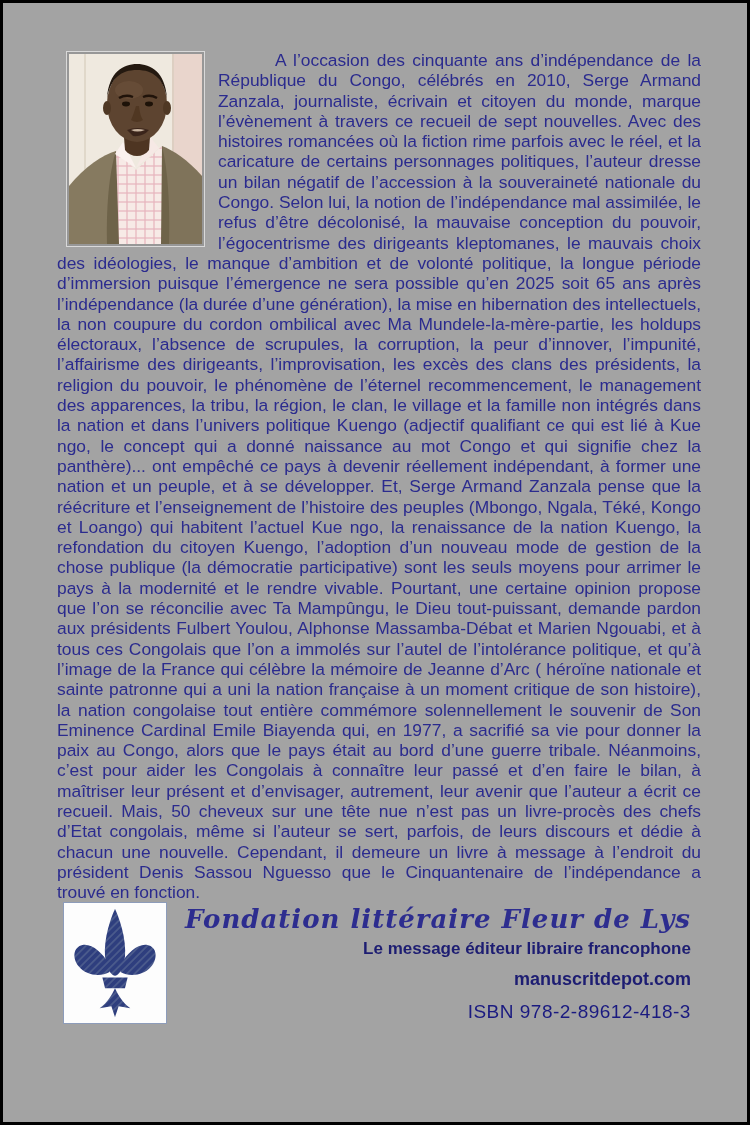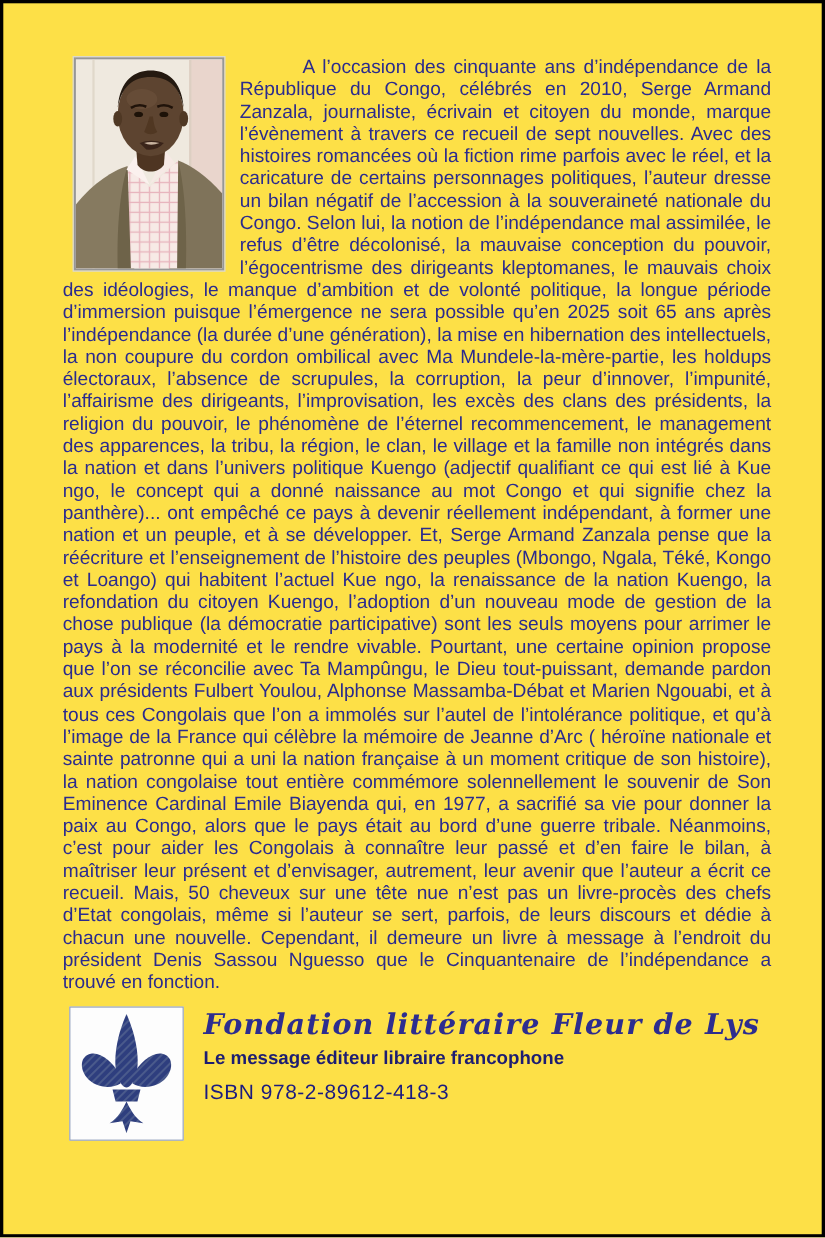--- a/index.html
+++ b/index.html
@@ -1,20 +1,20 @@
 <!DOCTYPE html>
 <html><head>
 <meta charset="utf-8">
 <style>
   html, body { margin:0; padding:0; background:#ffffff; }
   .page {
     width:750px; height:1125px;
     box-sizing:border-box;
     border:3px solid #000000;
-    background:#fde047;
+    background:#a3a3a3;
     font-family:"Liberation Sans", sans-serif;
     overflow:hidden;
     position:relative;
   }
   .content { padding:47px 46px 0 54px; }
 
   
   .photo-frame {
     float:left;
     width:133px; height:190px;
@@ -29,21 +29,21 @@
   .synopsis {
     margin:0;
     font-size:17.4px;
     line-height:20.3px;
     color:#2b2b8e;
     text-align:justify;
     text-indent:57px;
   }
 
   
-  .publisher { display:flex; margin-top:13px; margin-left:6px; align-items:flex-start; }
+  .publisher { display:flex; margin-left:6px; align-items:flex-start;text-align:right; }
   .logo-frame {
     width:102px; height:120px;
     border:1px solid #8d9cba;
     background:#fdfdfd;
     display:flex; align-items:center; justify-content:center;
     flex:0 0 auto;
   }
   .pub-text { margin-left:18px; padding-top:2px; }
   .pub-name {
     font-family:"DejaVu Serif", serif;
@@ -141,18 +141,19 @@
           <path d="M56,64 C64,50 76,40 86,42 C96,44 98,56 90,66 C82,76 66,78 56,72 Z" fill="url(#hatch)"></path>
           <path d="M36,78 L64,78 L61,90 L39,90 Z" fill="url(#hatch)"></path>
           <path d="M50,90 C46,98 42,106 33,112 L46,110 L50,122 L54,110 L67,112 C58,106 54,98 50,90 Z" fill="url(#hatch)"></path>
         </svg>
       </div>
       <div class="pub-text">
         <div class="pub-name">Fondation littéraire Fleur de Lys</div>
         <div class="pub-tagline">
           <span>Le message éditeur libraire francophone</span><br>
         </div>
+        <div class="pub-site">manuscritdepot.com</div>
         <div class="pub-isbn">ISBN 978-2-89612-418-3</div>
       </div>
     </div>
 
   </div>
 </div>
 
 </body></html>

